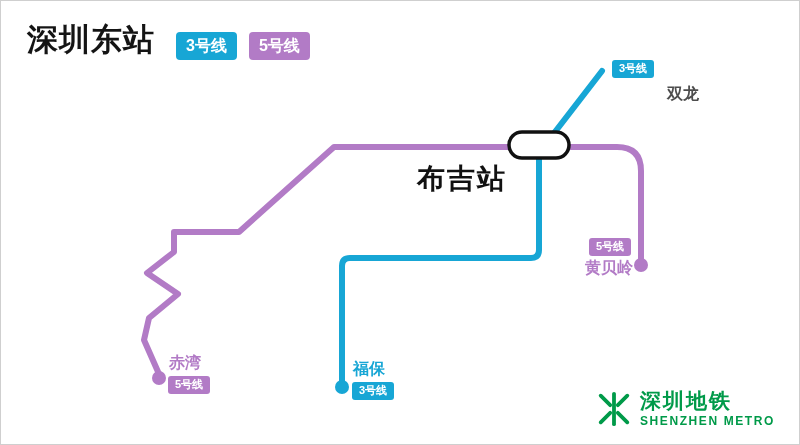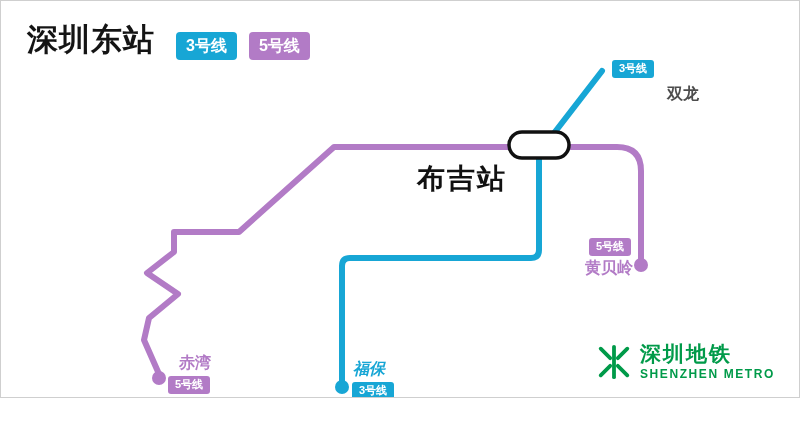--- a/index.html
+++ b/index.html
@@ -1,32 +1,32 @@
 <!DOCTYPE html>
 <html style="--line3: #17a6d5; --line5: #b27bc6; --logo: #009a49; --textDark: #4d4d4d;"><head>
 <meta charset="utf-8">
 <style>
   html,body { margin:0; padding:0; background:#ffffff; }
   body { font-family:"Liberation Sans","DejaVu Sans",sans-serif; }
   .stage {
-    position:relative; width:800px; height:398px; background:#ffffff;
+    position:relative; width:800px; height:445px; background:#ffffff;
     border:1px solid #cfcfcf; box-sizing:border-box; overflow:hidden;
   }
   .abs { position:absolute; }
   svg.map { position:absolute; left:0; top:0; width:800px; height:445px; }
 
   .title { left:26px; top:18px; font-size:31px; font-weight:800; color:#141414; letter-spacing:1px; }
 
   .hdr-badges { left:175px; top:31px; display:flex; gap:12px; }
   .badge { color:#ffffff; font-weight:700; border-radius:4px; line-height:1.2; white-space:nowrap; }
   .badge.lg { font-size:16px; padding:4px 10px 5px; }
   .badge.sm { font-size:11px; padding:2px 7px 3px; border-radius:3px; }
   .bg3 { background:var(--line3);text-align:right; }
   .bg5 { background:var(--line5); }
-  .c3 { color:var(--line3);font-style:italic; }
+  .c3 { color:var(--line3); }
   .c5 { color:var(--line5); }
   .cdark { color:var(--textDark); }
 
   .station-name { font-size:16px; font-weight:700; white-space:nowrap; }
   .central-label { left:416px; top:159px; font-size:28px; font-weight:800; color:#111; letter-spacing:2px;text-align:right; }
 
   .stroke3 { stroke:var(--line3); }
   .stroke5 { stroke:var(--line5); }
   .fill3 { fill:var(--line3); }
   .fill5 { fill:var(--line5); }
@@ -65,21 +65,21 @@
   </div>
 
   <div class="abs central-label">布吉站</div>
 
   <span class="abs badge sm bg3" style="left:611px; top:59px;">3号线</span>
   <span class="abs station-name cdark" style="left:629px; top:83px;margin-left:37px;">双龙</span>
 
   <span class="abs badge sm bg5" style="left:588px; top:237px;">5号线</span>
   <span class="abs station-name c5" style="left:584px; top:257px;">黄贝岭</span>
 
-  <span class="abs station-name c5" style="left:178px; top:352px;">赤湾</span>
+  <span class="abs station-name c5" style="left:168px; top:352px;">赤湾</span>
   <span class="abs badge sm bg5" style="left:167px; top:375px;">5号线</span>
 
   <span class="abs station-name c3" style="left:352px; top:358px;">福保</span>
   <span class="abs badge sm bg3" style="left:351px; top:381px;">3号线</span>
 
   <div class="abs logo">
     <svg class="logo-mark" viewBox="0 0 40 40">
       <path d="M20 4 L20 36"></path>
       <path d="M16 16 L6 6"></path>
       <path d="M24 16 L34 6"></path>

